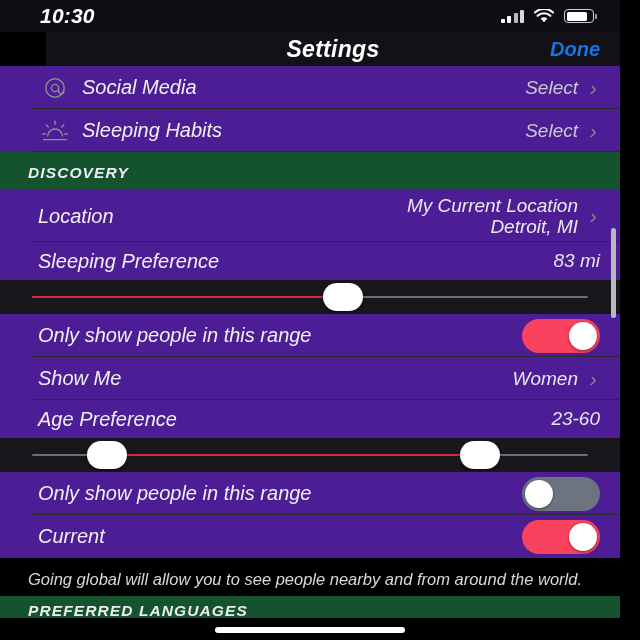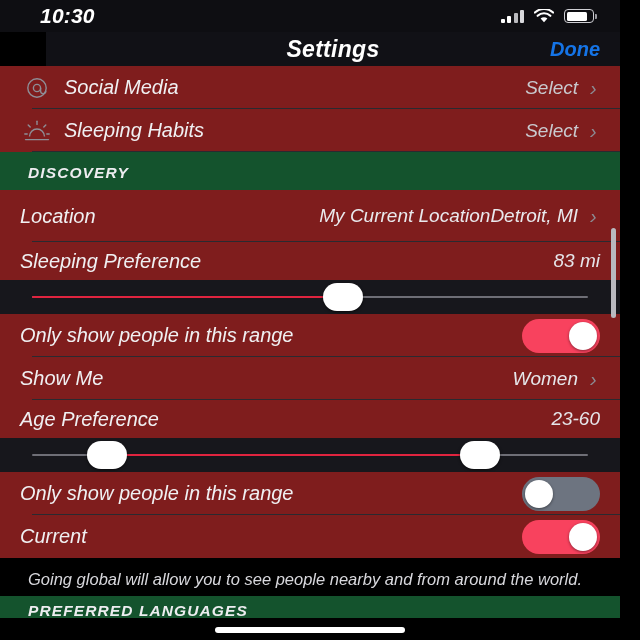--- a/index.html
+++ b/index.html
@@ -109,24 +109,24 @@
     font-weight: bold;
   }
 
   
   .scroll {
     position: relative;
     background: #000;
   }
   .row {
     position: relative;
-    background: #7f1d1d;
+    background: #4c1d95;
     display: flex;
     align-items: center;
-    padding: 0 20px 0 20px;
+    padding: 0 20px 0 38px;
     box-sizing: border-box;
     height: 43px;
   }
   .row.sep::after {
     content: "";
     position: absolute;
     left: 32px; right: 0; bottom: 0;
     height: 1px;
     background: #2a2a30;
   }
@@ -153,21 +153,21 @@
   .row-value.strong { color: #e6e6ea; }
   .chev {
     margin-left: 12px;
     color: #8c8c94;
     font-size: 20px;
     line-height: 1;
     width: 10px;
   }
   .value-stack {
     display: flex;
-    flex-direction: row;
+    flex-direction: column;
     align-items: flex-end;
     line-height: 1.12;
   }
   .value-stack .v1 { color:#e9e9ed; font-size: 19px; }
   .value-stack .v2 { color:#e9e9ed; font-size: 19px; }
 
   
   .section-head {
     background: #14532d;
     color: #ededf0;

